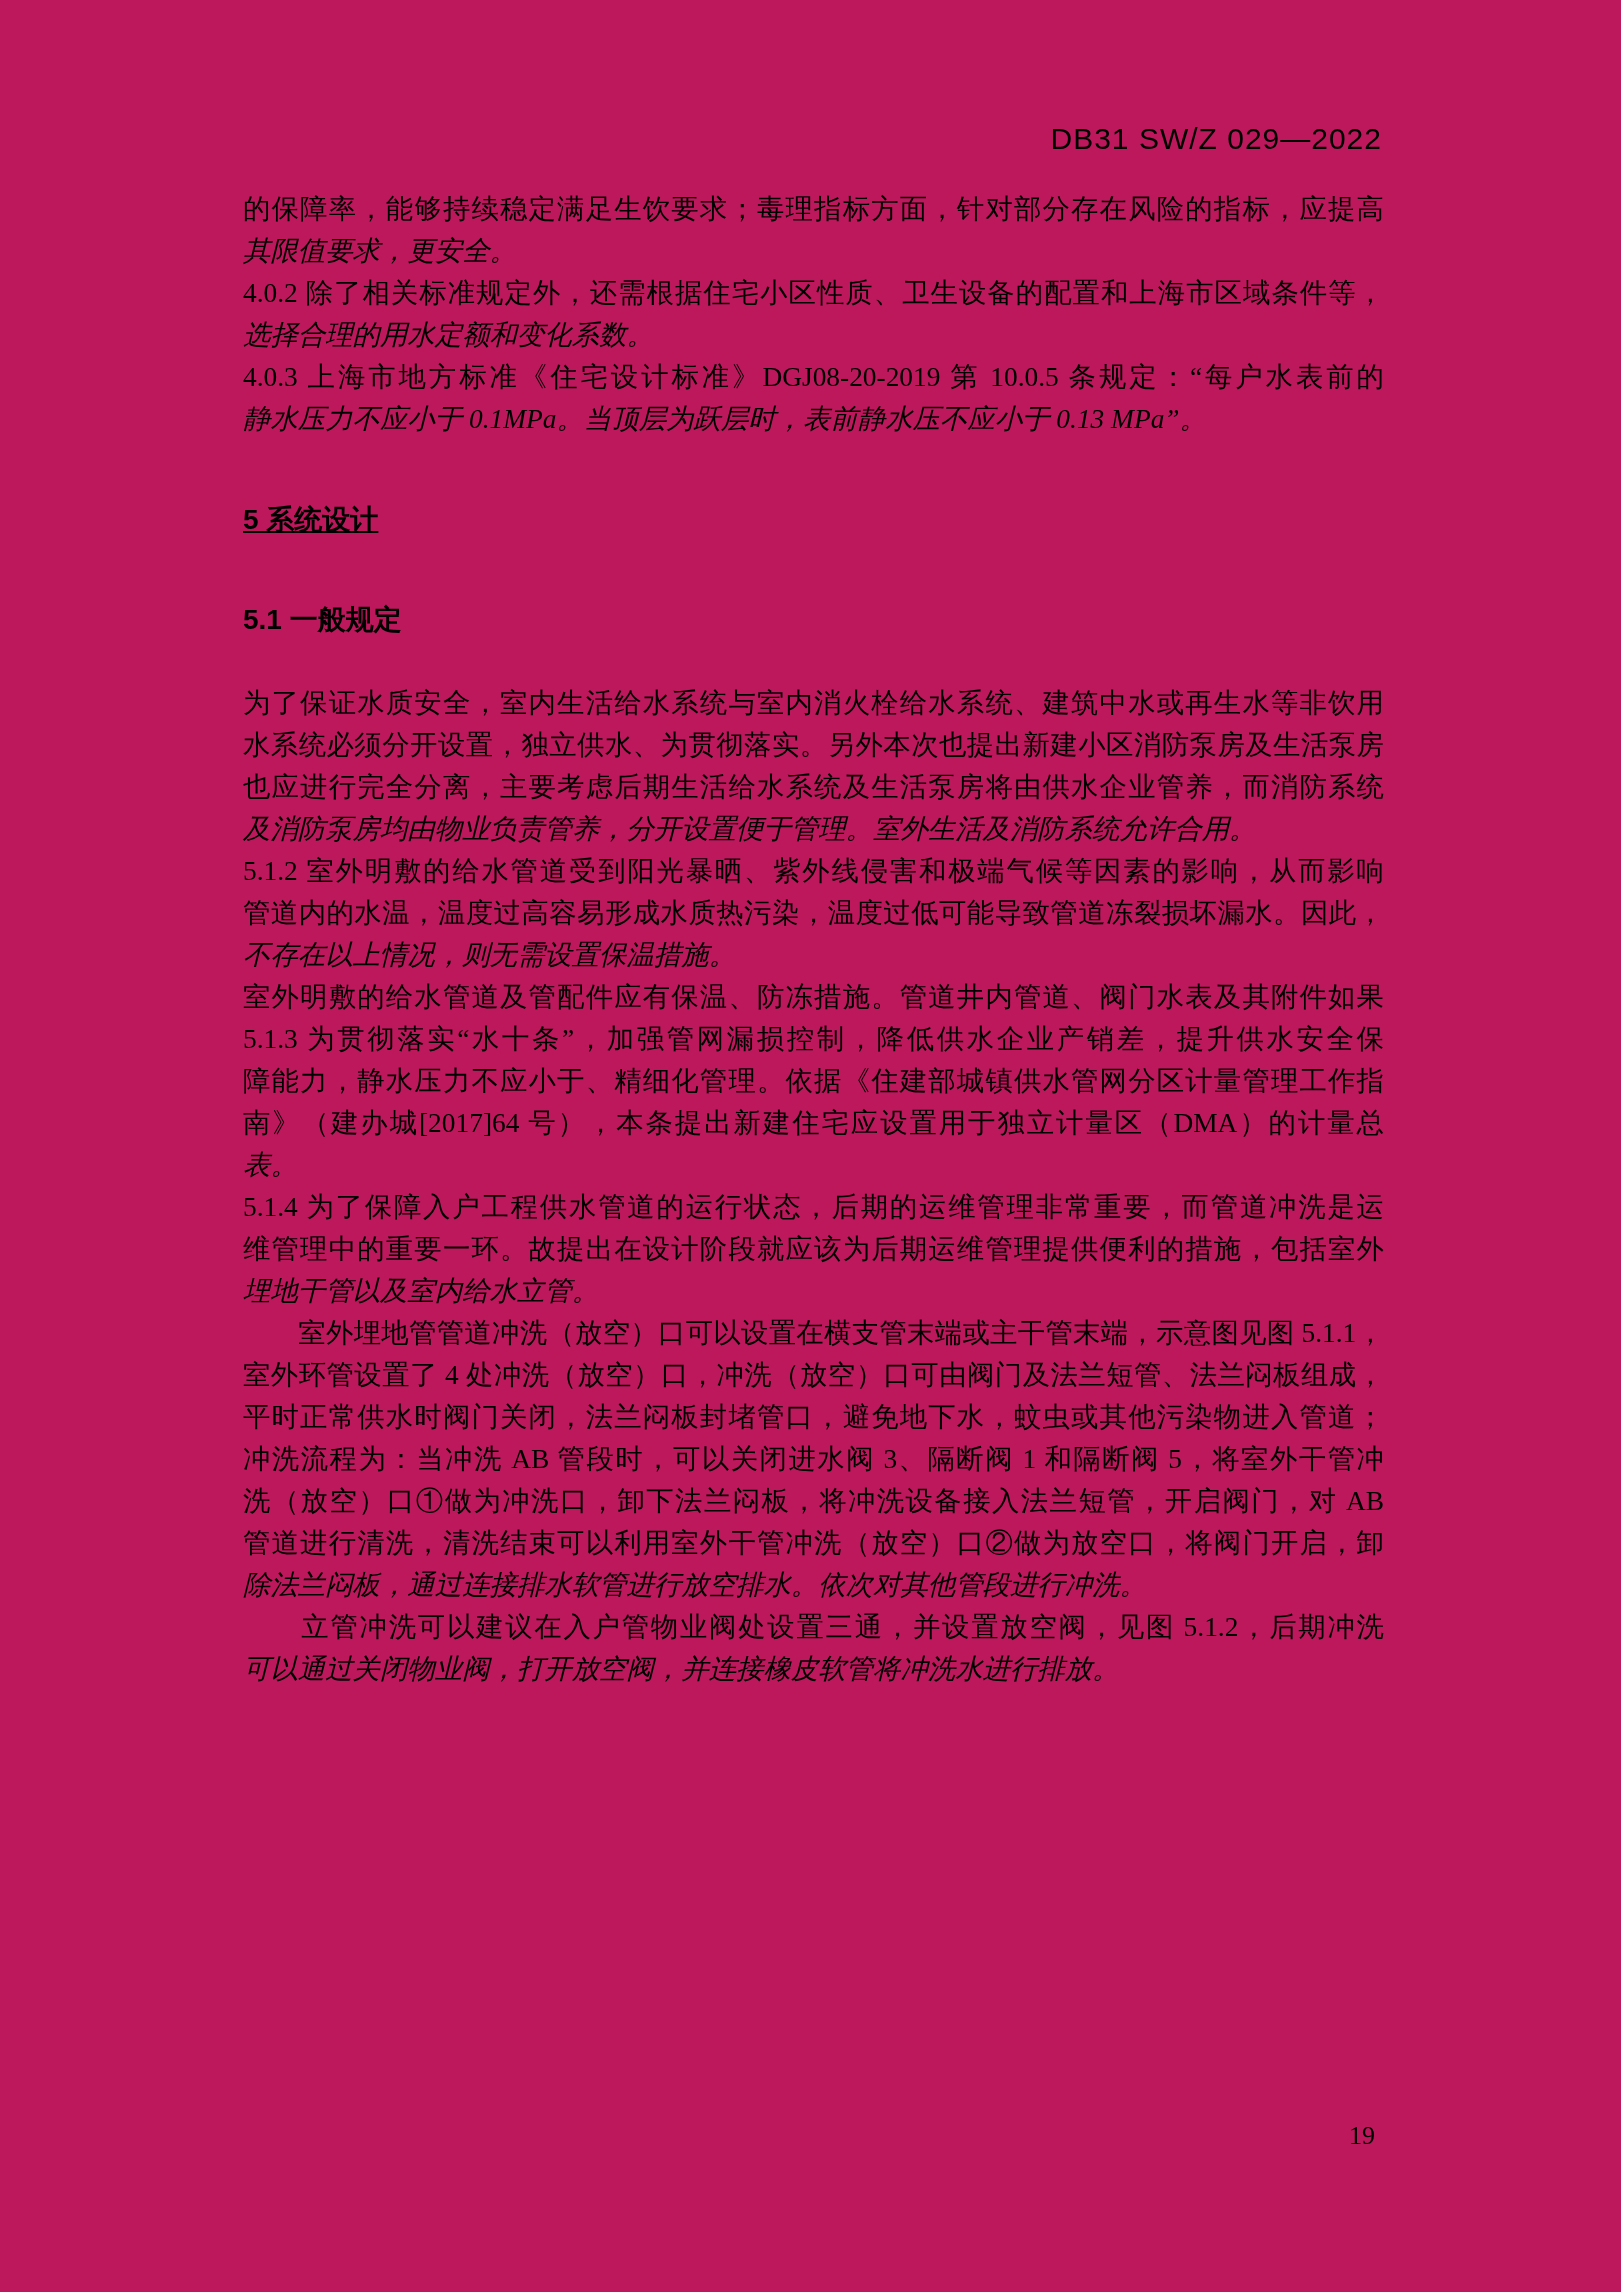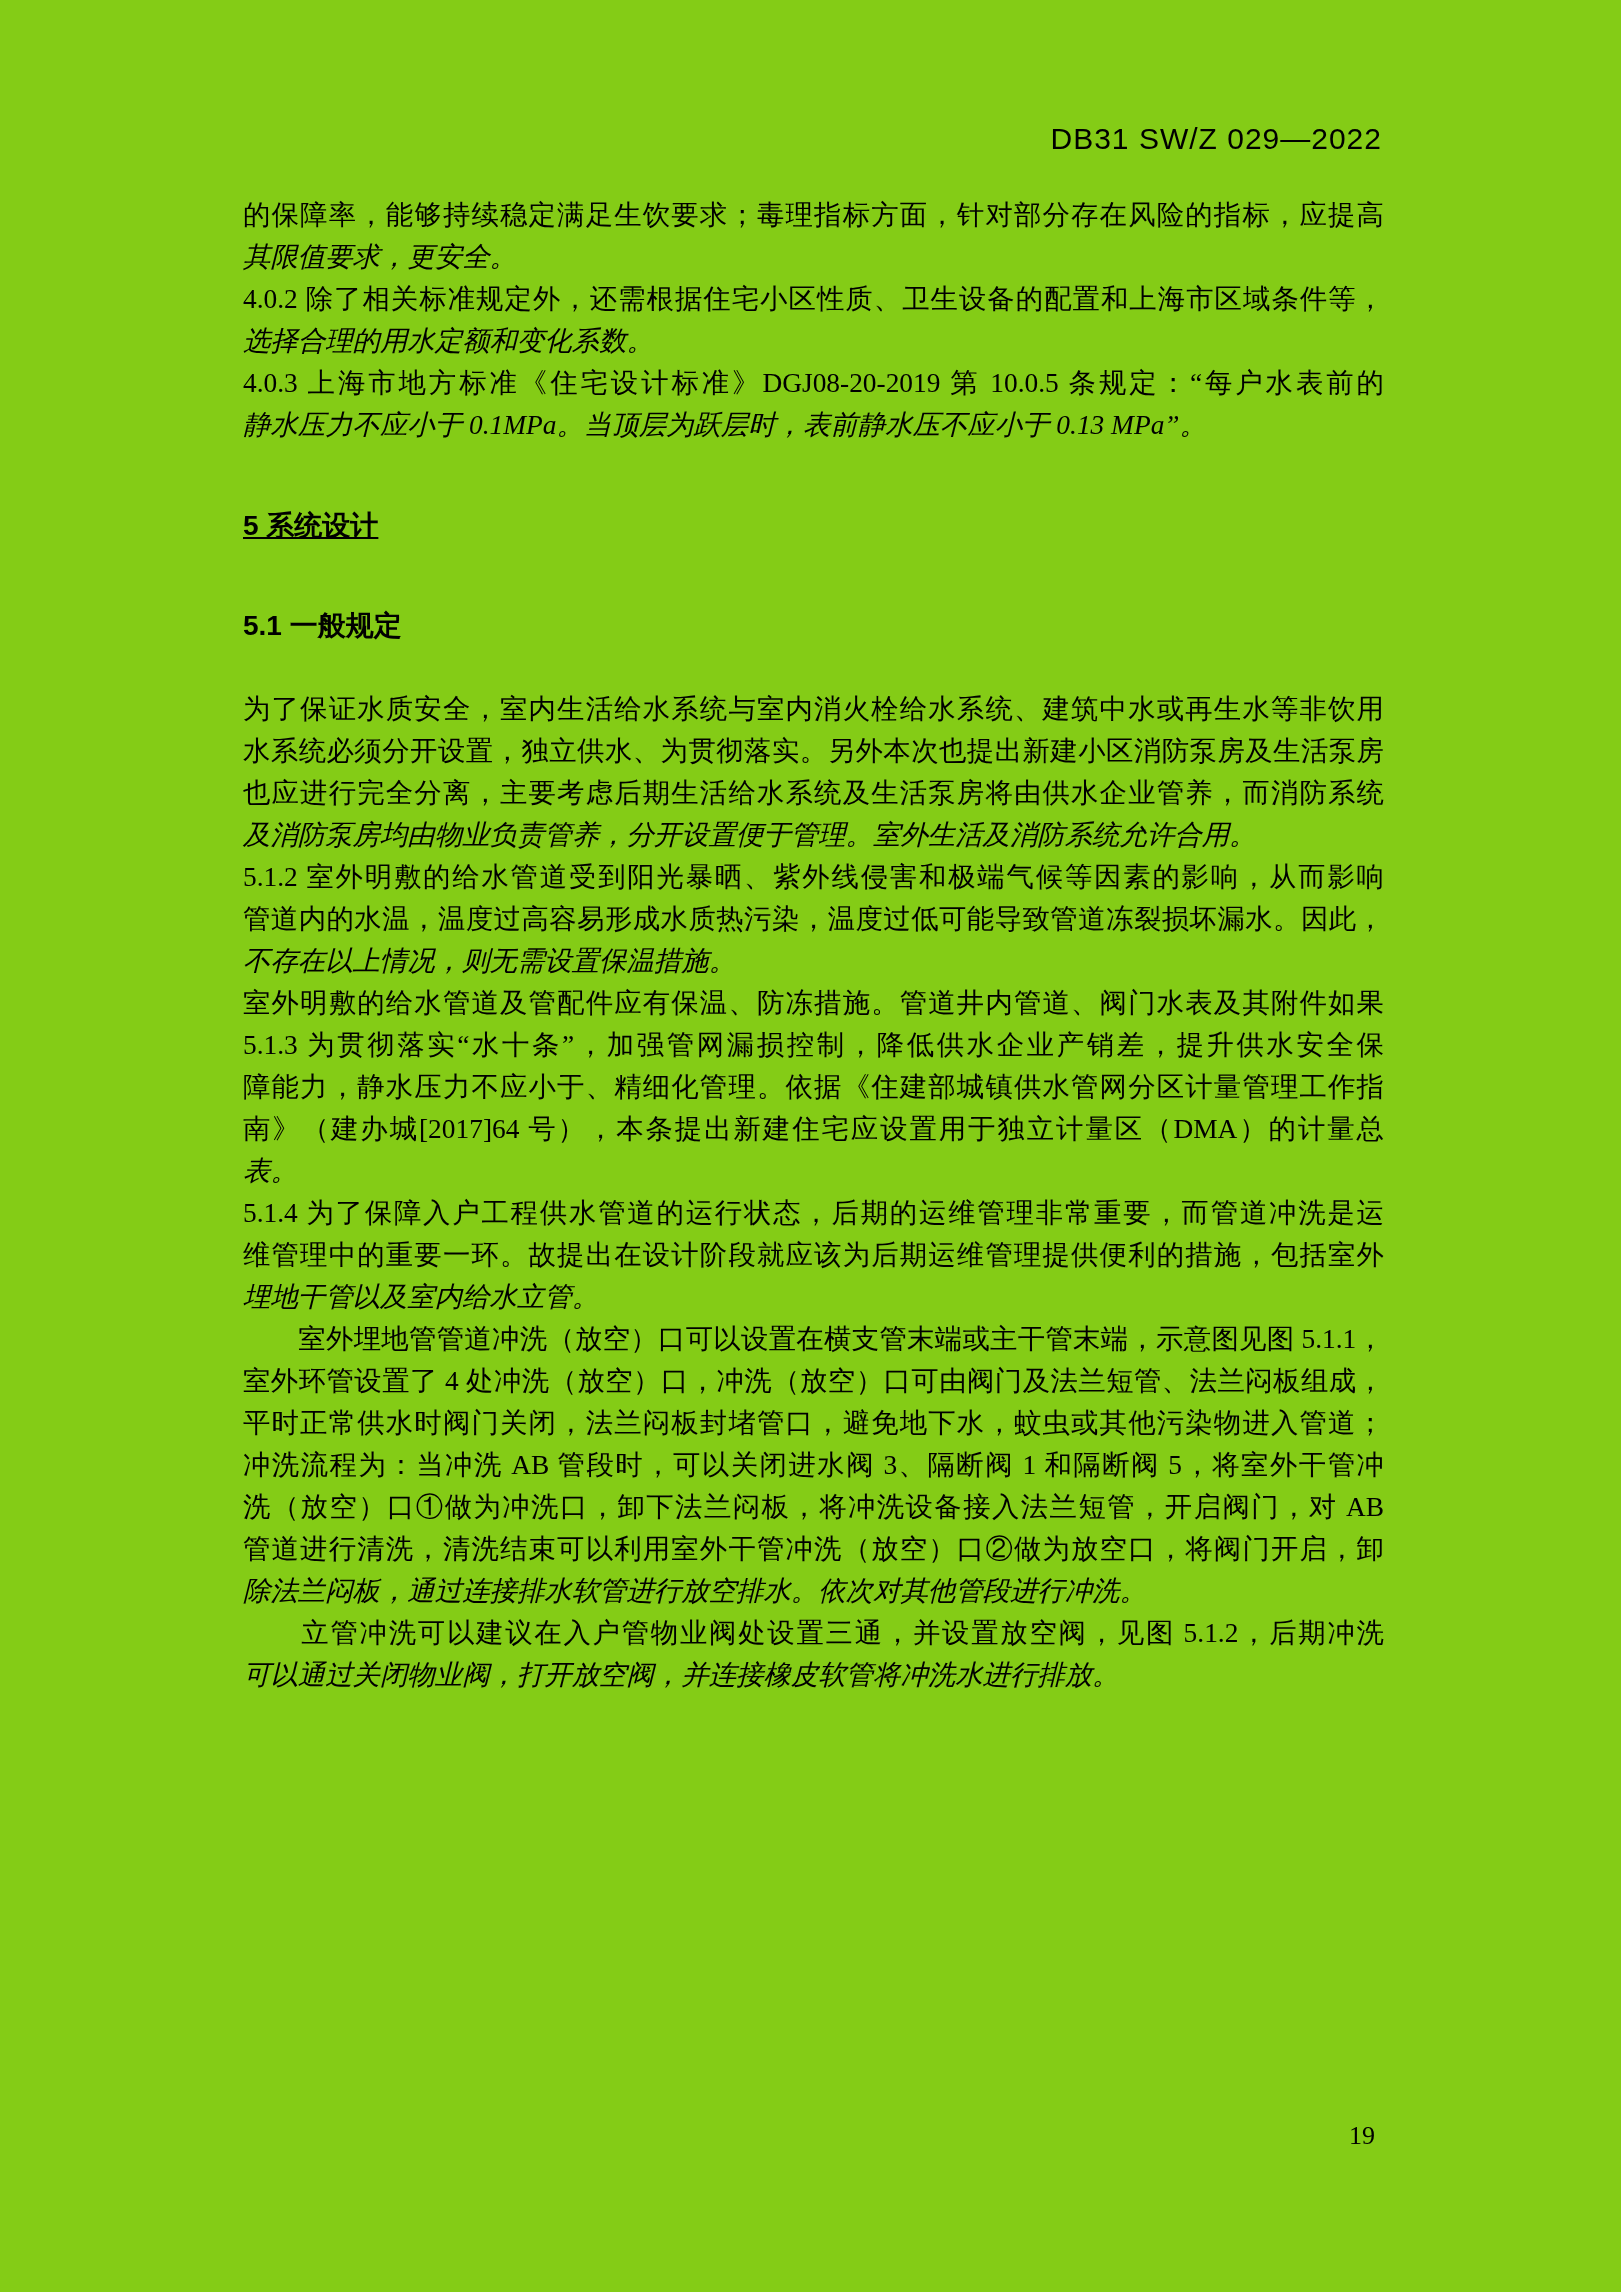--- a/index.html
+++ b/index.html
@@ -4,40 +4,40 @@
 <style>
   html, body {
     margin: 0;
     padding: 0;
     background: #ffffff;
   }
   .page {
     position: relative;
     width: 1621px;
     height: 2293px;
-    background: #84cc16;
+    background: #be185d;
     color: #000000;
     font-family: "Liberation Serif", "DejaVu Serif", serif;
     overflow: hidden;
   }
   .doc-header {
     position: absolute;
     top: 122px;
     left: 0;
     width: 1382px;
     text-align: right;
     font-family: "Liberation Sans", "DejaVu Sans", sans-serif;
     font-size: 30px;
     letter-spacing: 1px;
     white-space: nowrap;
   }
   .doc-body {
     position: absolute;
     left: 243px;
-    top: 194px;
+    top: 188px;
     width: 1141px;
     font-size: 27.4px;
     line-height: 42px;
   }
   .para { margin: 0; }
   .line {
     text-align: justify;
     text-align-last: justify;
     text-justify: inter-character;
     height: 42px;

